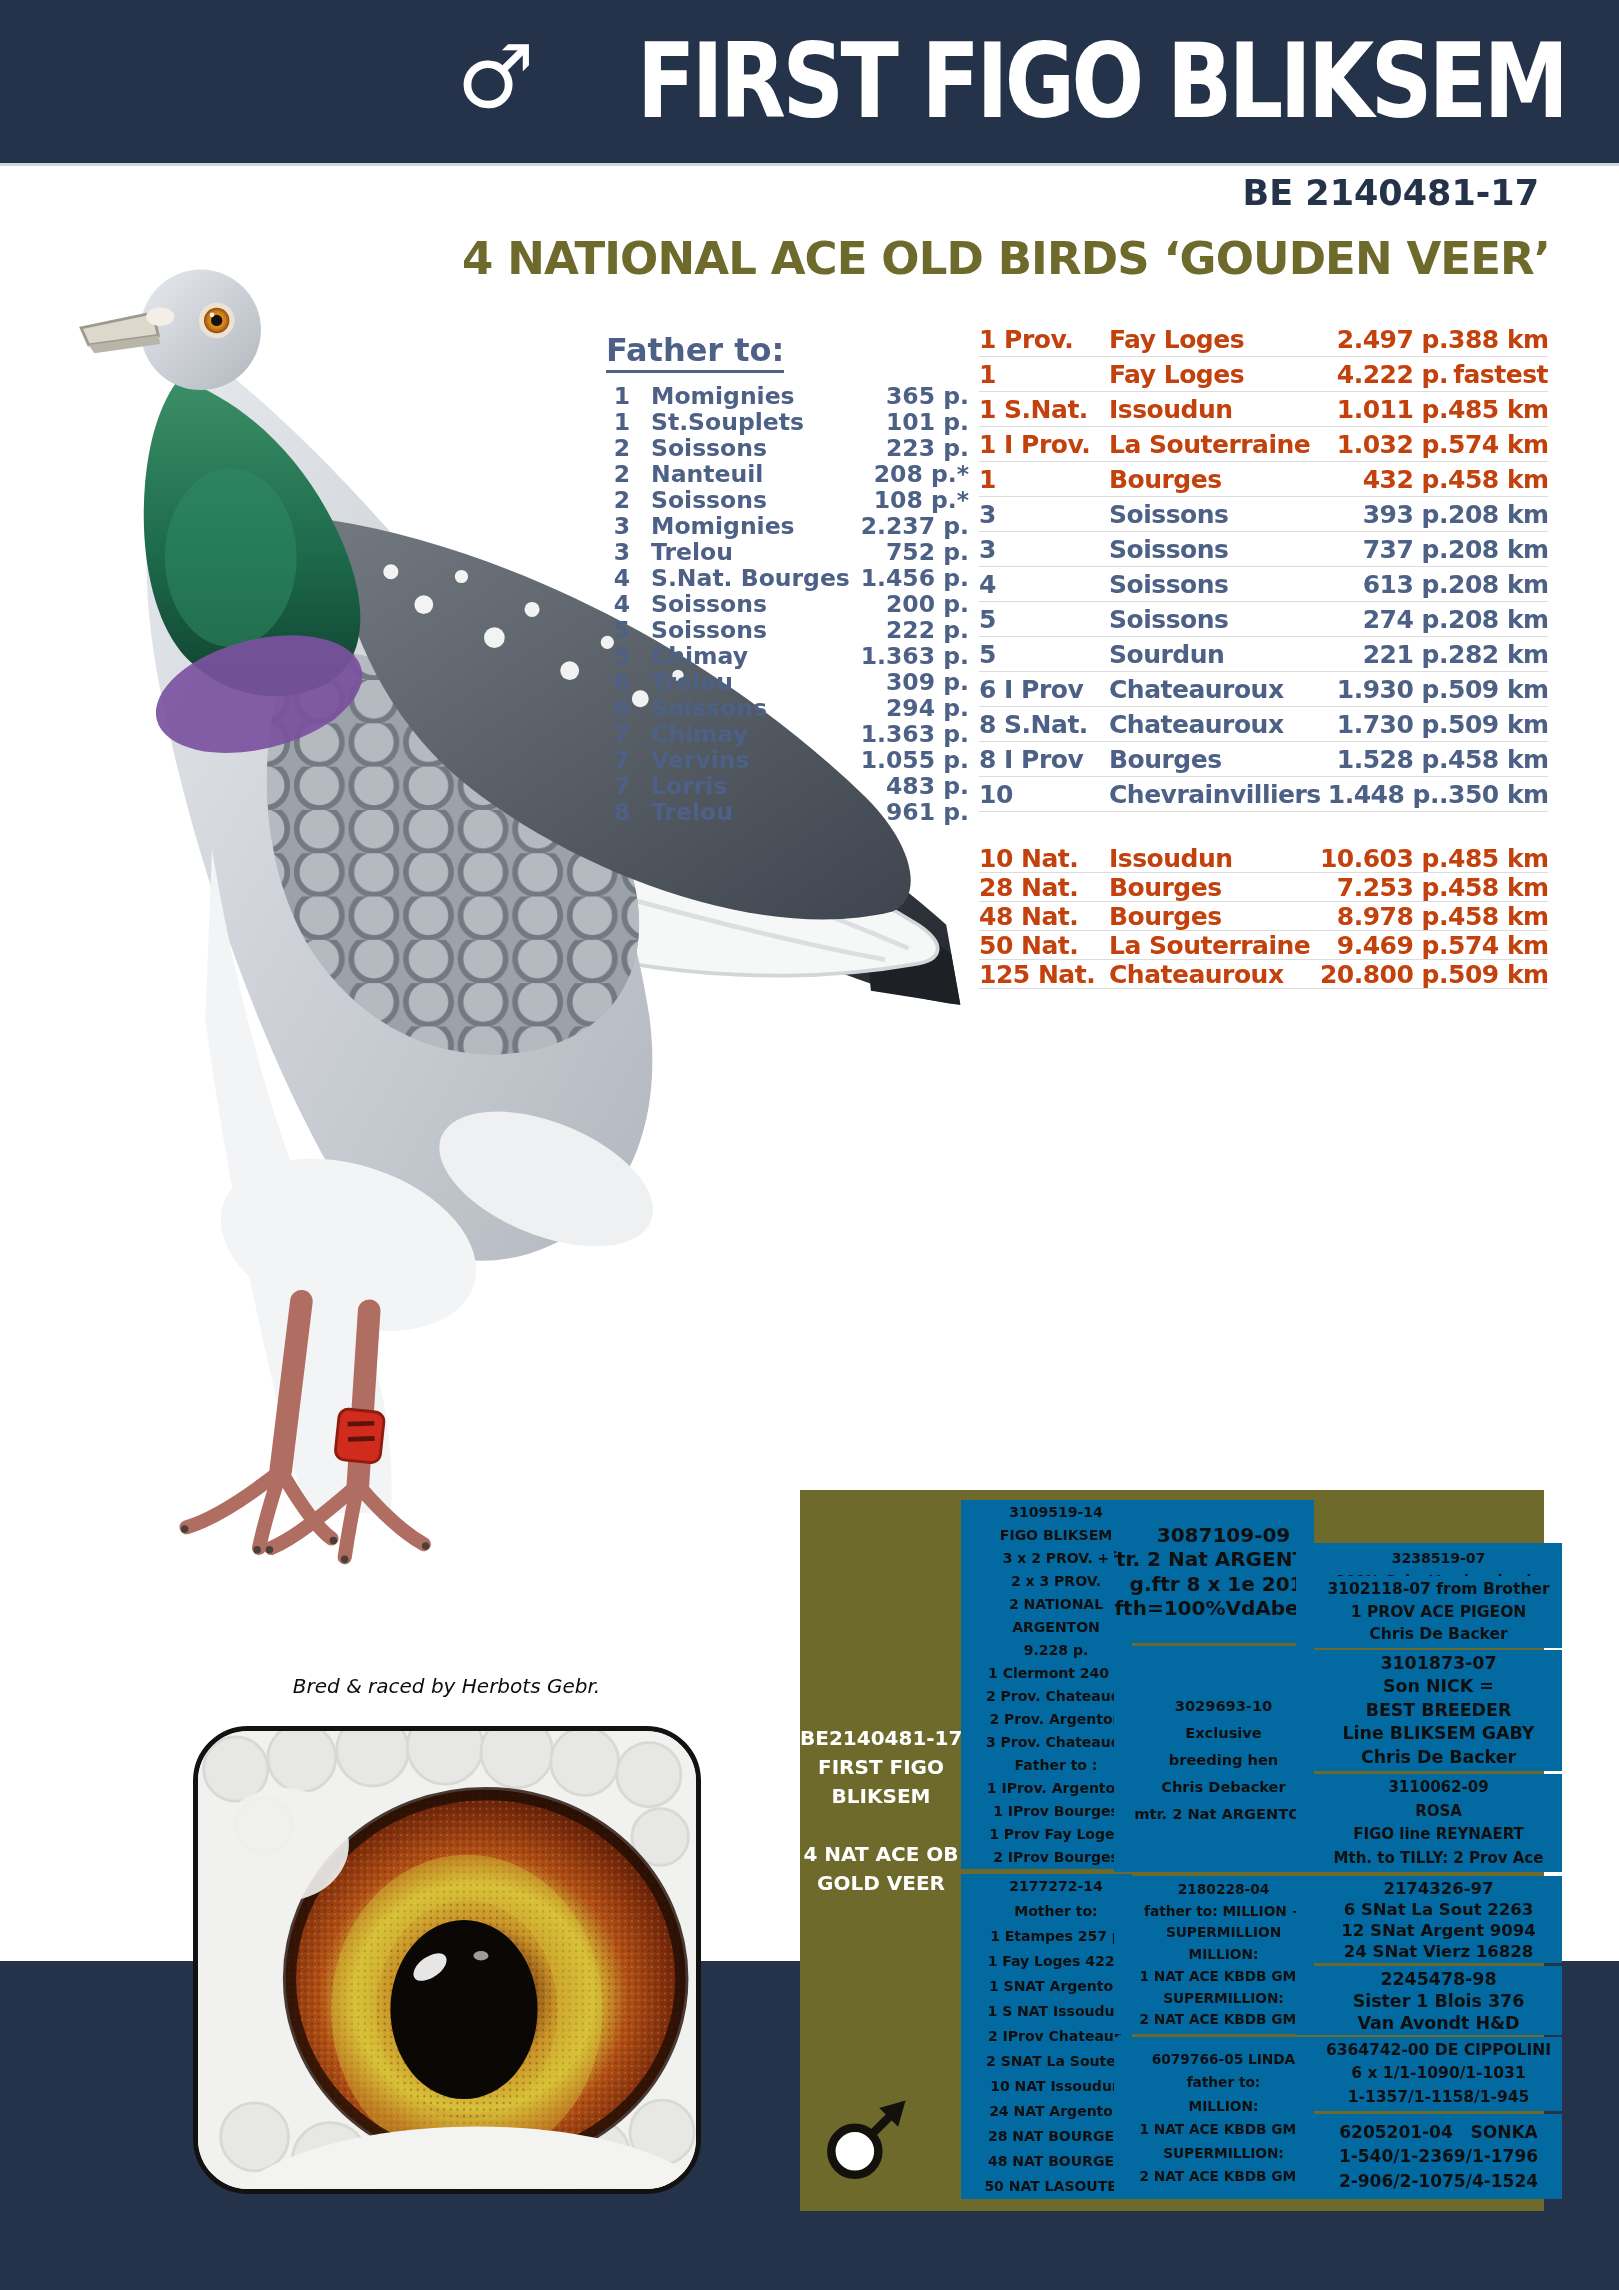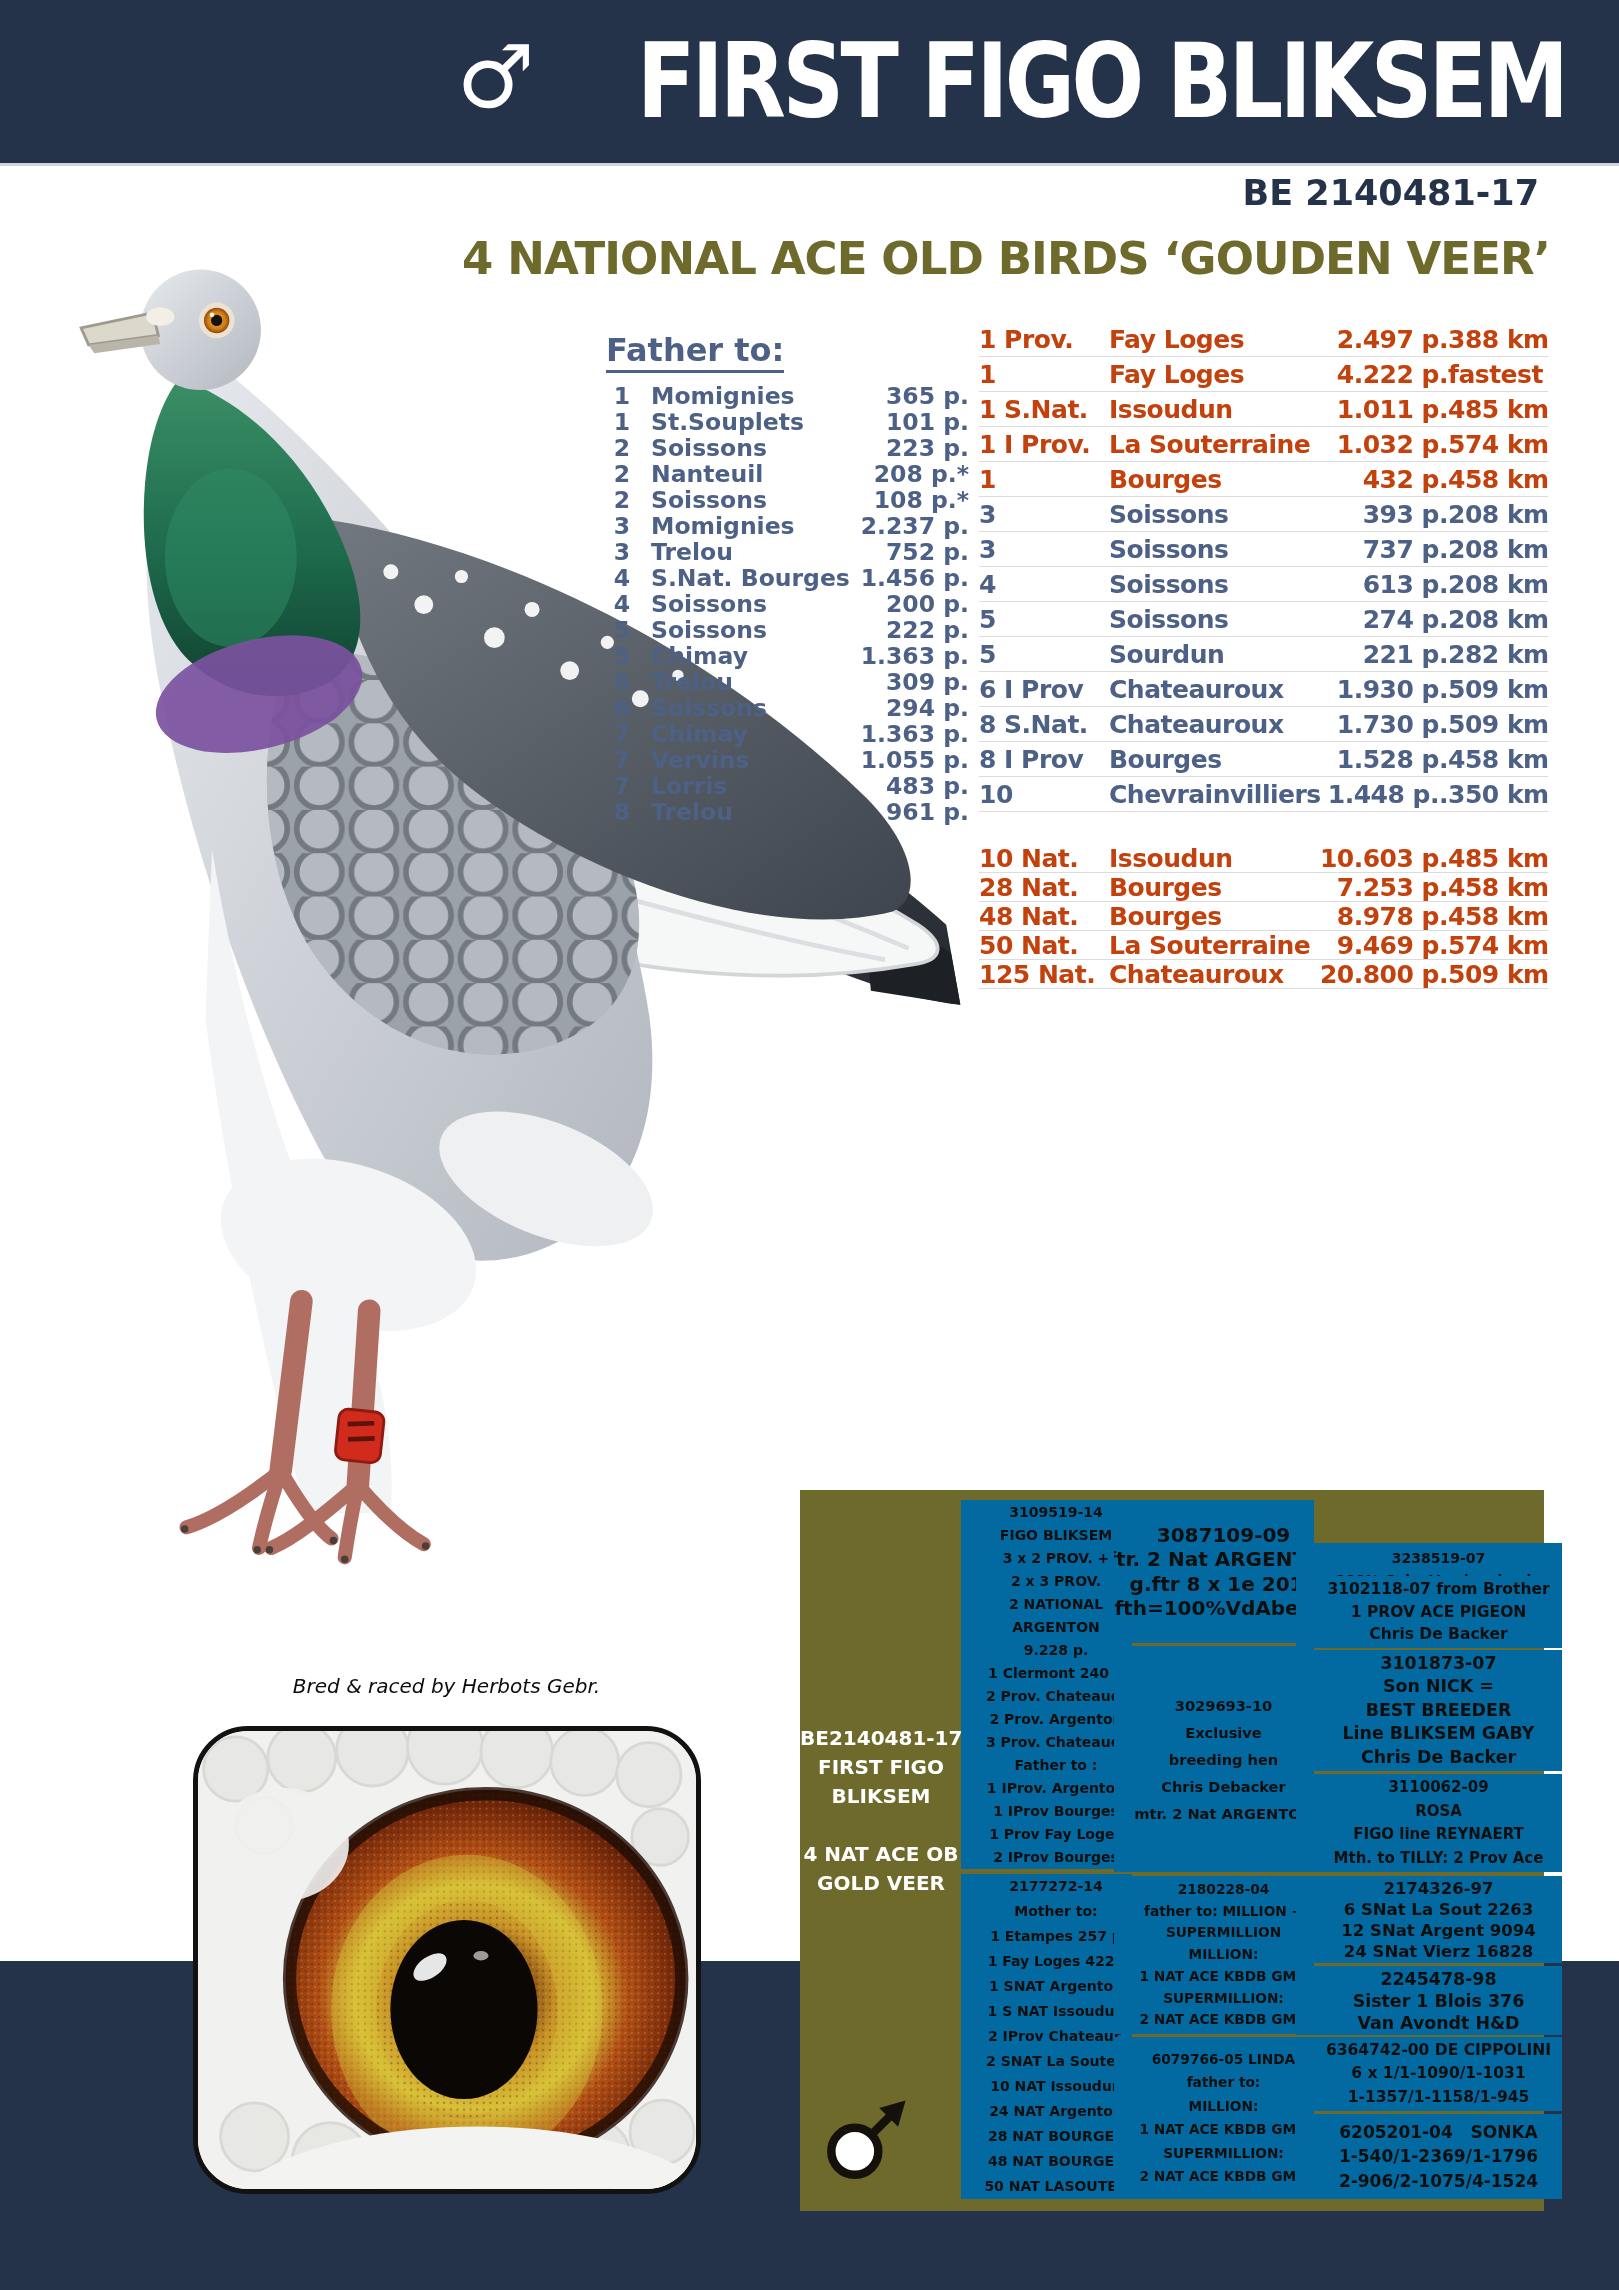--- a/index.html
+++ b/index.html
@@ -33,21 +33,21 @@
   
   .results-block{position:absolute;left:979px;top:322px;width:569px;z-index:2;}
   .nat-block{position:absolute;left:979px;top:844px;width:569px;z-index:2;}
   .rrow{display:flex;align-items:center;border-bottom:1.9px solid #dcdcdc;font-weight:bold;
     font-size:25px;letter-spacing:-0.5px;white-space:nowrap;box-sizing:border-box;}
   .results-block .rrow{height:35px;}
   .nat-block .rrow{height:29px;}
   .rrow .pos{width:130px;flex:none;}
   .rrow .race{flex:1;min-width:0;overflow:visible;}
   .rrow .p{width:141px;flex:none;text-align:right;}
-  .rrow .km{width:100px;flex:none;}
+  .rrow .km{width:100px;flex:none;text-align:right;}
   .tone-gold{color:#c2410c;}
   .tone-blue{color:#4d6086;}
 
   
   .bred-by{position:absolute;left:225px;top:1674px;width:443px;text-align:center;color:#0d0d0d;
     font-size:20px;font-weight:normal;font-style:italic;z-index:3;white-space:nowrap;}
   .eye-box{position:absolute;left:193px;top:1726px;width:508px;height:468px;background:#f1f1ef;
     border:5.6px solid #121212;border-radius:55px;overflow:hidden;box-sizing:border-box;z-index:4;}
   .eye-box svg{display:block;width:100%;height:100%;}
 

